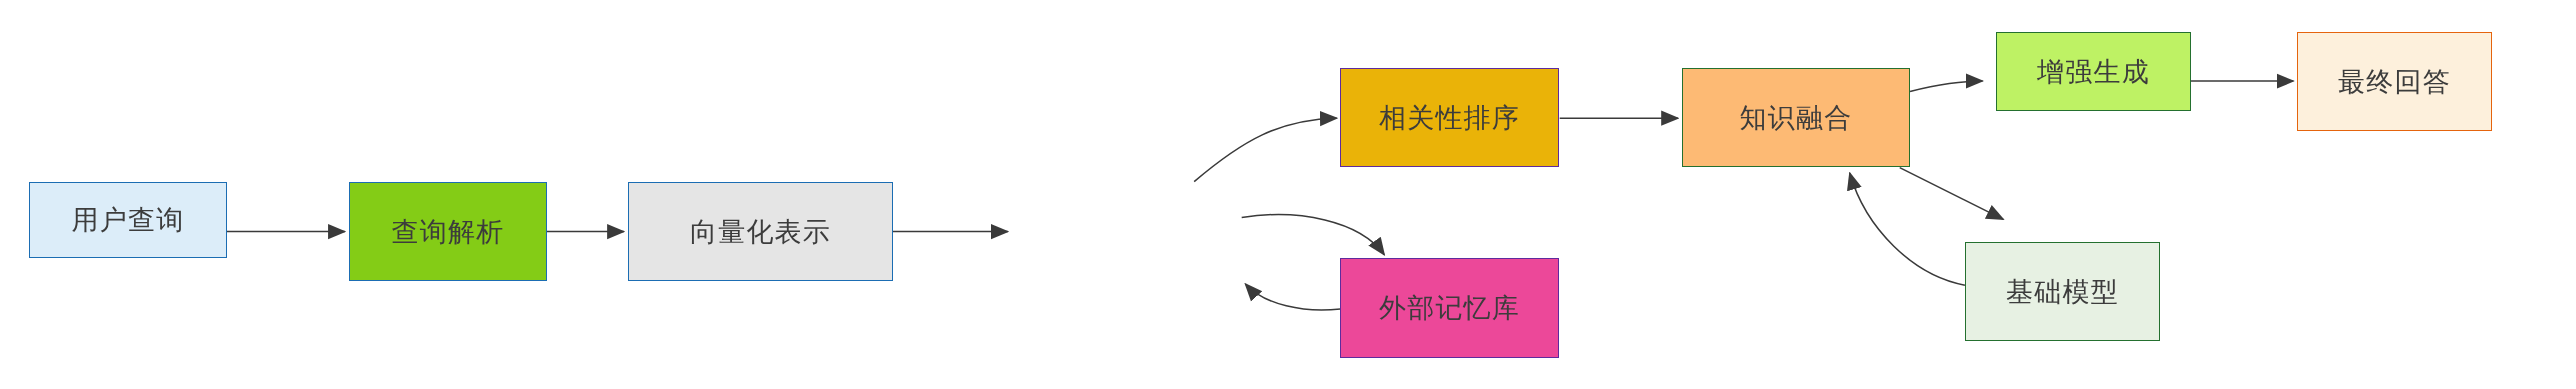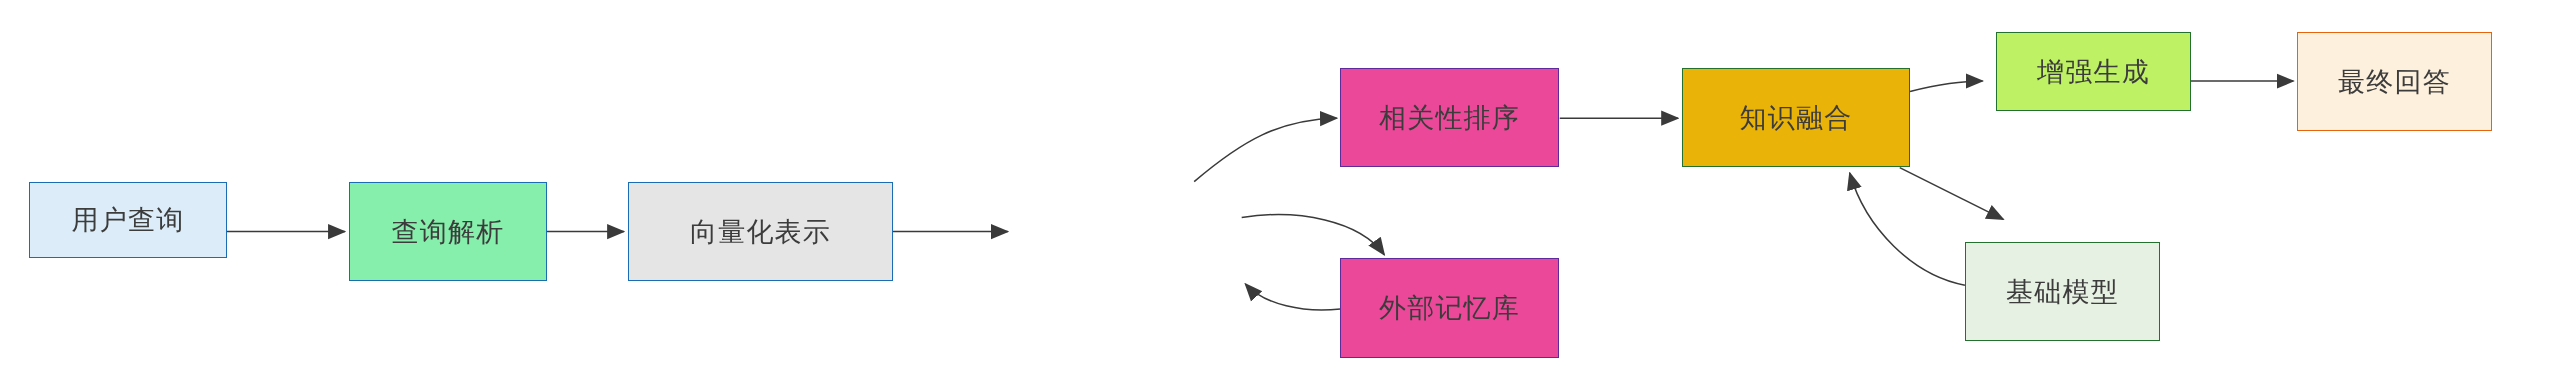--- a/index.html
+++ b/index.html
@@ -67,38 +67,38 @@
     <path class="edge" d="M 3135,150 C 3180,139 3215,133 3254,133" marker-end="url(#arrowhead)"></path>
     <path class="edge" d="M 3580,133 L 3764,133" marker-end="url(#arrowhead)"></path>
     <path class="edge" d="M 3118,275 L 3288,360" marker-end="url(#arrowhead)"></path>
     <path class="edge" d="M 3225,468 C 3140,452 3062,375 3036,284" marker-end="url(#arrowhead)"></path>
   </svg>
 
   <div class="node" style="left: 29px; top: 182px; width: 198px; height: 76px; background-color: rgb(220, 237, 249); border-color: rgb(27, 109, 179);">
     <span class="label">用户查询</span>
   </div>
 
-  <div class="node" style="left: 349px; top: 182px; width: 198px; height: 99px; background-color: #86efac; border-color: rgb(27, 109, 179);">
+  <div class="node" style="left: 349px; top: 182px; width: 198px; height: 99px; background-color: #84cc16; border-color: rgb(27, 109, 179);">
     <span class="label">查询解析</span>
   </div>
 
   <div class="node" style="left: 628px; top: 182px; width: 265px; height: 99px; background-color: #e5e5e5; border-color: rgb(27, 109, 179);">
     <span class="label">向量化表示</span>
   </div>
 
 
-  <div class="node" style="left: 1340px; top: 68px; width: 219px; height: 99px; background-color: #ec4899; border-color: rgb(94, 43, 157);">
+  <div class="node" style="left: 1340px; top: 68px; width: 219px; height: 99px; background-color: #eab308; border-color: rgb(94, 43, 157);">
     <span class="label">相关性排序</span>
   </div>
 
   <div class="node" style="left: 1340px; top: 258px; width: 219px; height: 100px; background-color: #ec4899; border-color: rgb(94, 43, 157);">
     <span class="label">外部记忆库</span>
   </div>
 
-  <div class="node" style="left: 1682px; top: 68px; width: 228px; height: 99px; background-color: #eab308; border-color: rgb(36, 112, 47);">
+  <div class="node" style="left: 1682px; top: 68px; width: 228px; height: 99px; background-color: #fdba74; border-color: rgb(36, 112, 47);">
     <span class="label">知识融合</span>
   </div>
 
   <div class="node" style="left: 1986px; top: 32px; width: 195px; height: 79px; background-color: #bef264; border-color: rgb(36, 112, 47); margin-left: 10px;">
     <span class="label">增强生成</span>
   </div>
 
   <div class="node" style="left: 1965px; top: 222px; width: 195px; height: 99px; background-color: rgb(231, 241, 227); border-color: rgb(36, 112, 47); margin-top: 20px;">
     <span class="label">基础模型</span>
   </div>

